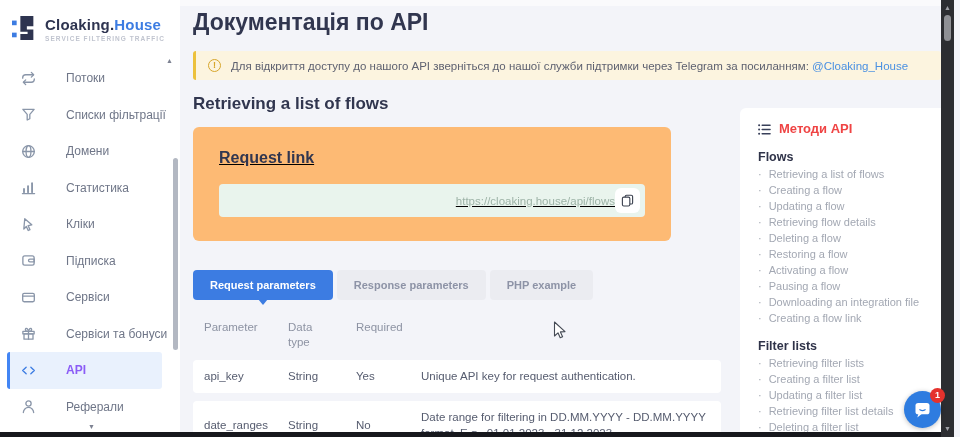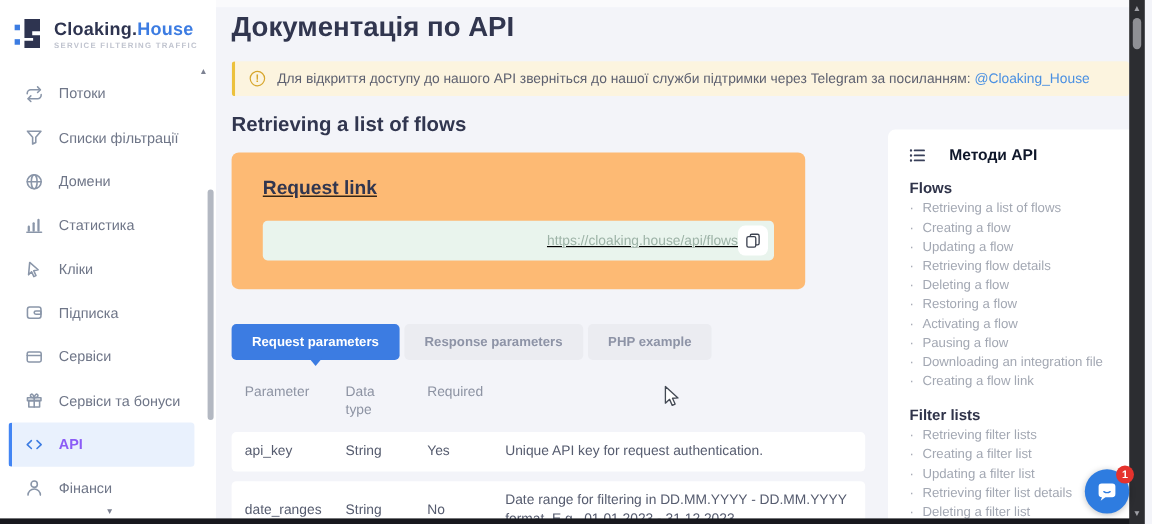--- a/index.html
+++ b/index.html
@@ -12,21 +12,21 @@
   .app { display:flex; width:876px; height:437px; position:relative; }
 
   
   .sidebar { width:180px; min-width:180px; background:#ffffff; position:relative; z-index:3; }
   .logo-row { display:flex; align-items:flex-start; gap:7px; padding:13px 8px 0 12px; cursor:pointer; }
   .logo-mark { width:26px; height:30px; flex:0 0 auto; }
   .brand-line { font-size:15px; font-weight:bold; color:#2e3450; letter-spacing:.2px; margin-top:3px; white-space:nowrap; }
   .brand-accent { color:#3c7ce2; }
   .tagline { font-size:6.5px; letter-spacing:1.05px; color:#c0c4cf; margin-top:2px; font-weight:bold; white-space:nowrap; }
   .nav { margin-top:17px; }
-  .nav-item { height:36.5px; display:flex; align-items:center; gap:13px; padding-left:21px; font-size:12px; color:#6f7688; cursor:pointer; }
+  .nav-item { height:36.5px; display:flex; align-items:center; gap:30px; padding-left:21px; font-size:12px; color:#6f7688; cursor:pointer; }
   .nav-icon { width:15px; height:15px; color:#8a96a9; display:inline-flex; flex:0 0 auto; }
   .nav-icon svg { width:15px; height:15px; fill:none; stroke:currentColor; stroke-width:1.4; stroke-linecap:round; stroke-linejoin:round; }
   .nav-item.active { background:#e9f1fd; border-left:3px solid #4285f4; margin:0 18px 0 7px; padding-left:11px; border-radius:3px; color:#8b5cf6; font-weight:bold; }
   .nav-item.active .nav-icon { color:#3c7ce2; }
   .sb-scroll-up { position:absolute; top:57px; right:7px; font-size:7px; color:#7d8292; cursor:pointer; }
   .sb-scroll-down { position:absolute; bottom:7px; left:88px; font-size:7px; color:#7d8292; cursor:pointer; }
   .sb-thumb { position:absolute; right:2px; top:158px; width:5px; height:192px; border-radius:3px; background:#b3b8c2; }
 
   
   .main { flex:1; position:relative; height:437px; }
@@ -51,21 +51,21 @@
   .tab.active::after { content:""; position:absolute; left:50%; bottom:-5px; transform:translateX(-50%); border:5px solid transparent; border-top:6px solid #3c7ce2; border-bottom:none; }
 
   .table { margin:11px 0 0 13px; width:528px; }
   .t-head, .t-row { display:grid; grid-template-columns:84px 68px 65px 1fr; padding-left:11px; }
   .t-head { padding-top:9px; padding-bottom:10px; font-size:11.5px; color:#8d93a3; line-height:1.3; }
   .th.th1 { max-width:36px; }
   .t-row { background:#fff; border-radius:4px; margin-bottom:8px; padding-top:9px; padding-bottom:9px; padding-right:12px; font-size:11.5px; color:#565c6f; align-items:center; line-height:1.35; }
 
   
   .methods-panel { position:absolute; left:560px; top:108px; width:207px; bottom:0; background:#fff; border-radius:6px 6px 0 0; padding:13px 10px 0 18px; overflow:hidden; z-index:1; }
-  .mp-title { display:flex; align-items:center; gap:20px; font-size:13px; font-weight:bold; color:#0f172a; line-height:16px; }
+  .mp-title { display:flex; align-items:center; gap:8px; font-size:13px; font-weight:bold; color:#ef4444; line-height:16px; }
   .mp-title svg { width:13px; height:13px; stroke:#39405a; fill:none; stroke-width:1.6; stroke-linecap:round; }
   .mp-heading { margin-top:12px; font-size:12.5px; font-weight:bold; color:#2f3349; line-height:17px; }
   .mp-item { font-size:11px; color:#a3a8b3; line-height:16px; cursor:pointer; display:flex; gap:7px; white-space:nowrap; }
 
   
   .chat-btn { position:absolute; left:904px; top:391px; width:37px; height:37px; border-radius:50%; background:#2e7ce0; display:flex; align-items:center; justify-content:center; cursor:pointer; z-index:7; box-shadow:0 1px 5px rgba(0,0,0,.25); }
   .chat-btn svg { width:21px; height:21px; }
   .chat-badge { position:absolute; top:-3px; right:-4px; min-width:15px; height:15px; border-radius:50%; background:#e5322d; color:#fff; font-size:9px; font-weight:bold; line-height:15px; text-align:center; }
   .cursor { position:absolute; left:553px; top:321px; width:14px; height:20px; z-index:8; pointer-events:none; }
 
@@ -181,21 +181,21 @@
           </span>
           <span>API</span>
         </div>
         <div class="nav-item">
           <span class="nav-icon">
             <svg viewBox="0 0 16 16">
               <circle cx="8" cy="4.8" r="2.8"></circle>
               <path d="M2.5 14.5 a5.5 5.5 0 0 1 11 0"></path>
             </svg>
           </span>
-          <span>Фінанси</span>
+          <span>Реферали</span>
         </div>
       </nav>
     <div class="sb-scroll-up">▲</div>
     <div class="sb-scroll-down">▼</div>
     <div class="sb-thumb"></div>
   </aside>
 
   <main class="main">
     <div class="main-topstrip"></div>
     <h1 class="page-title">Документація по API</h1>

